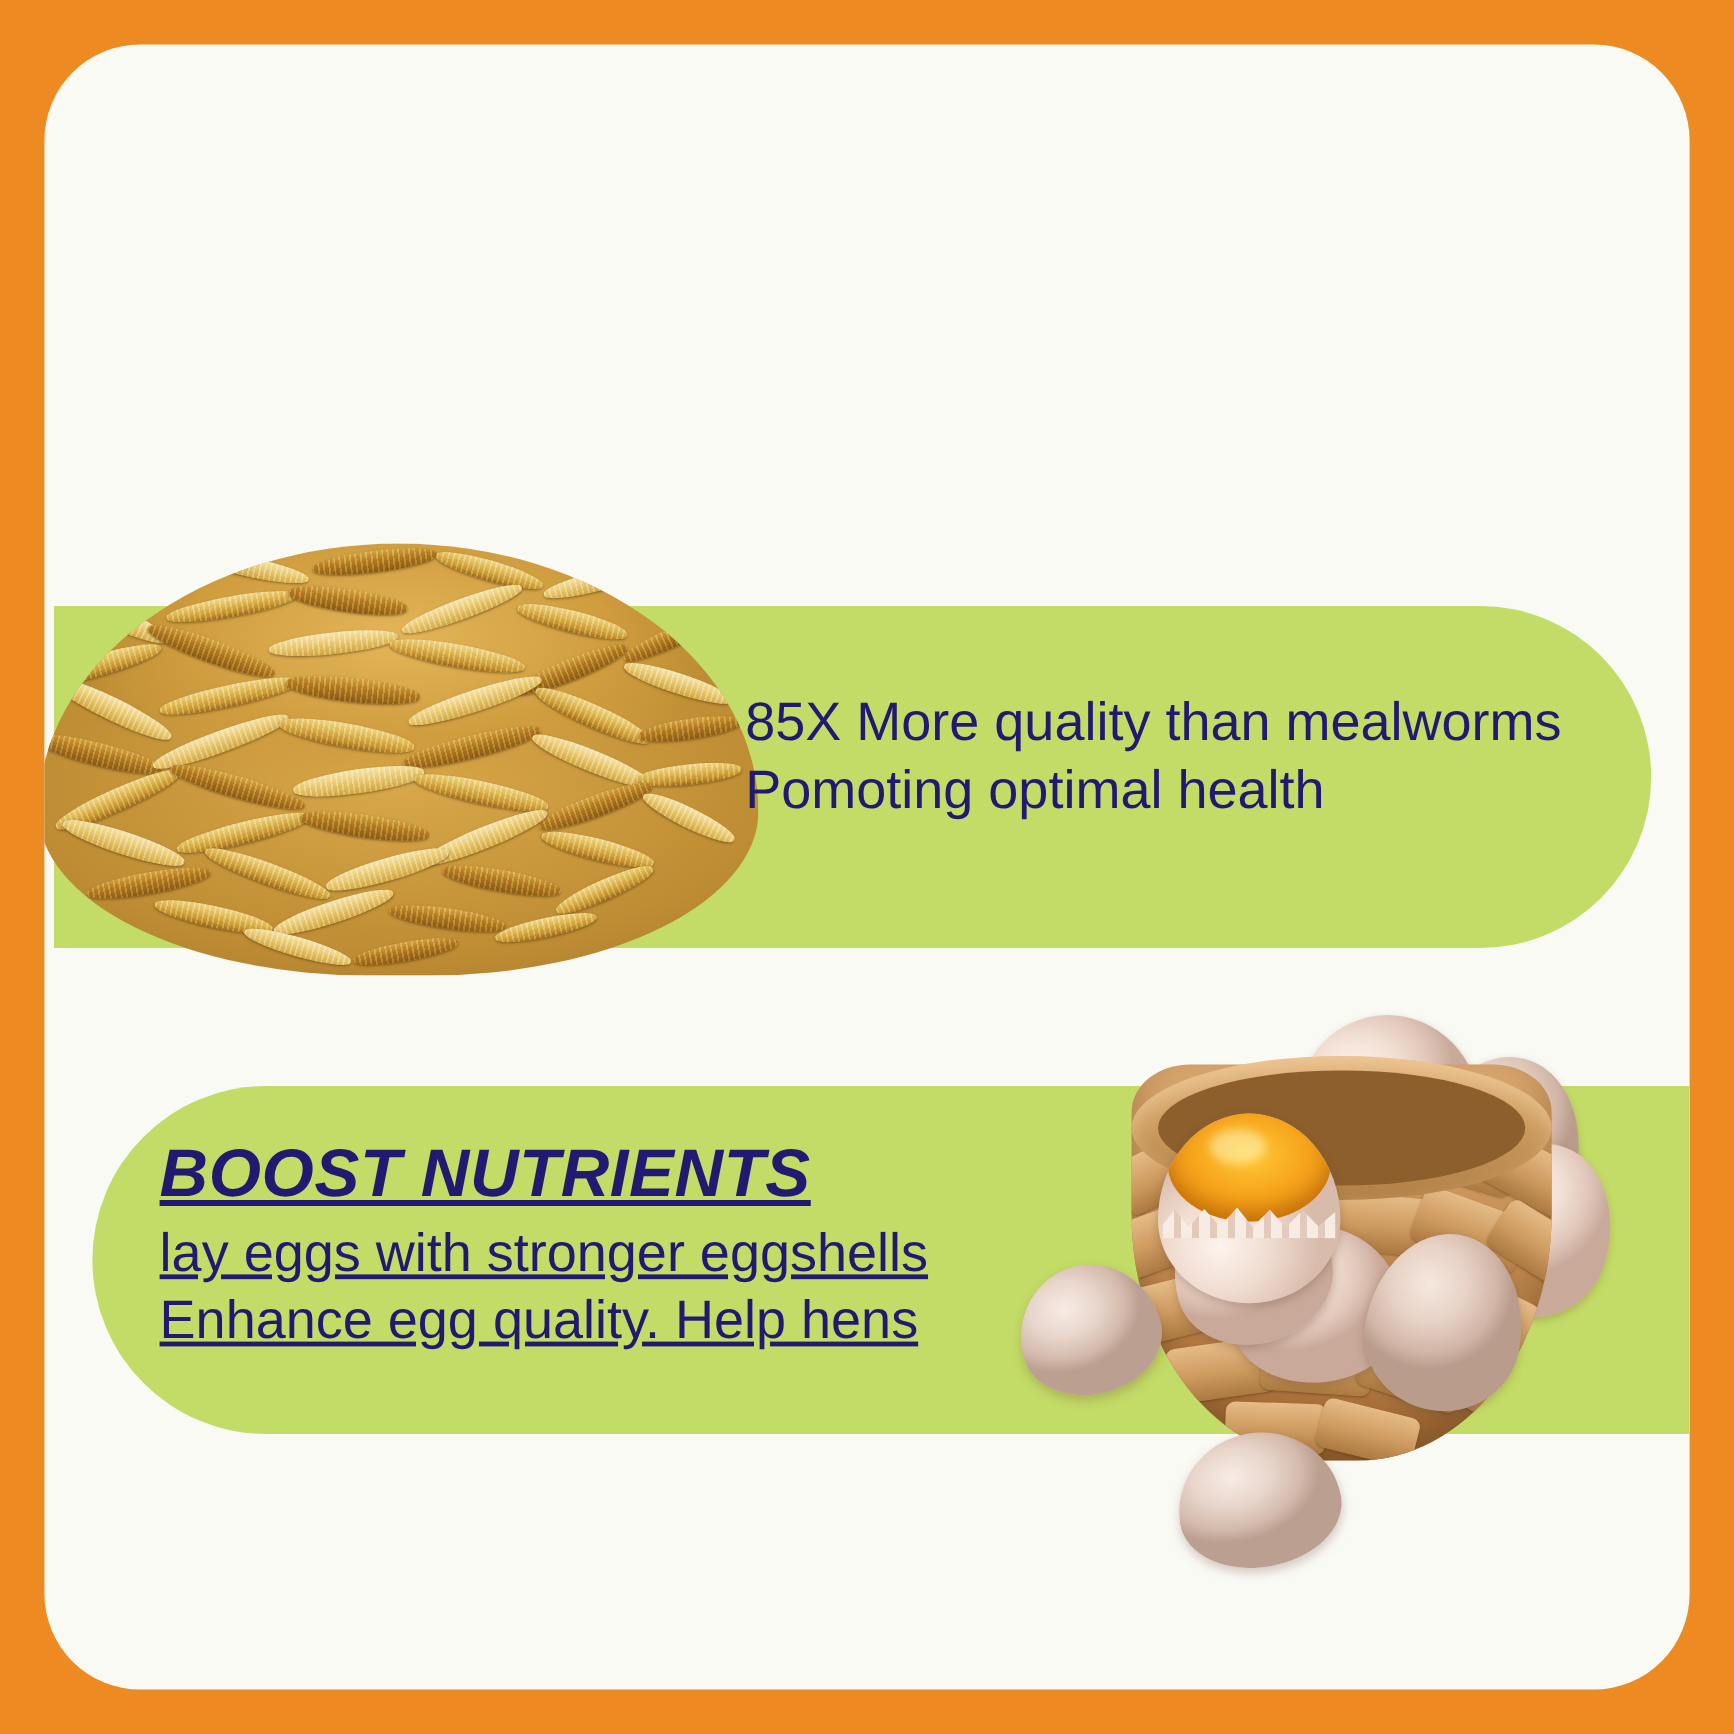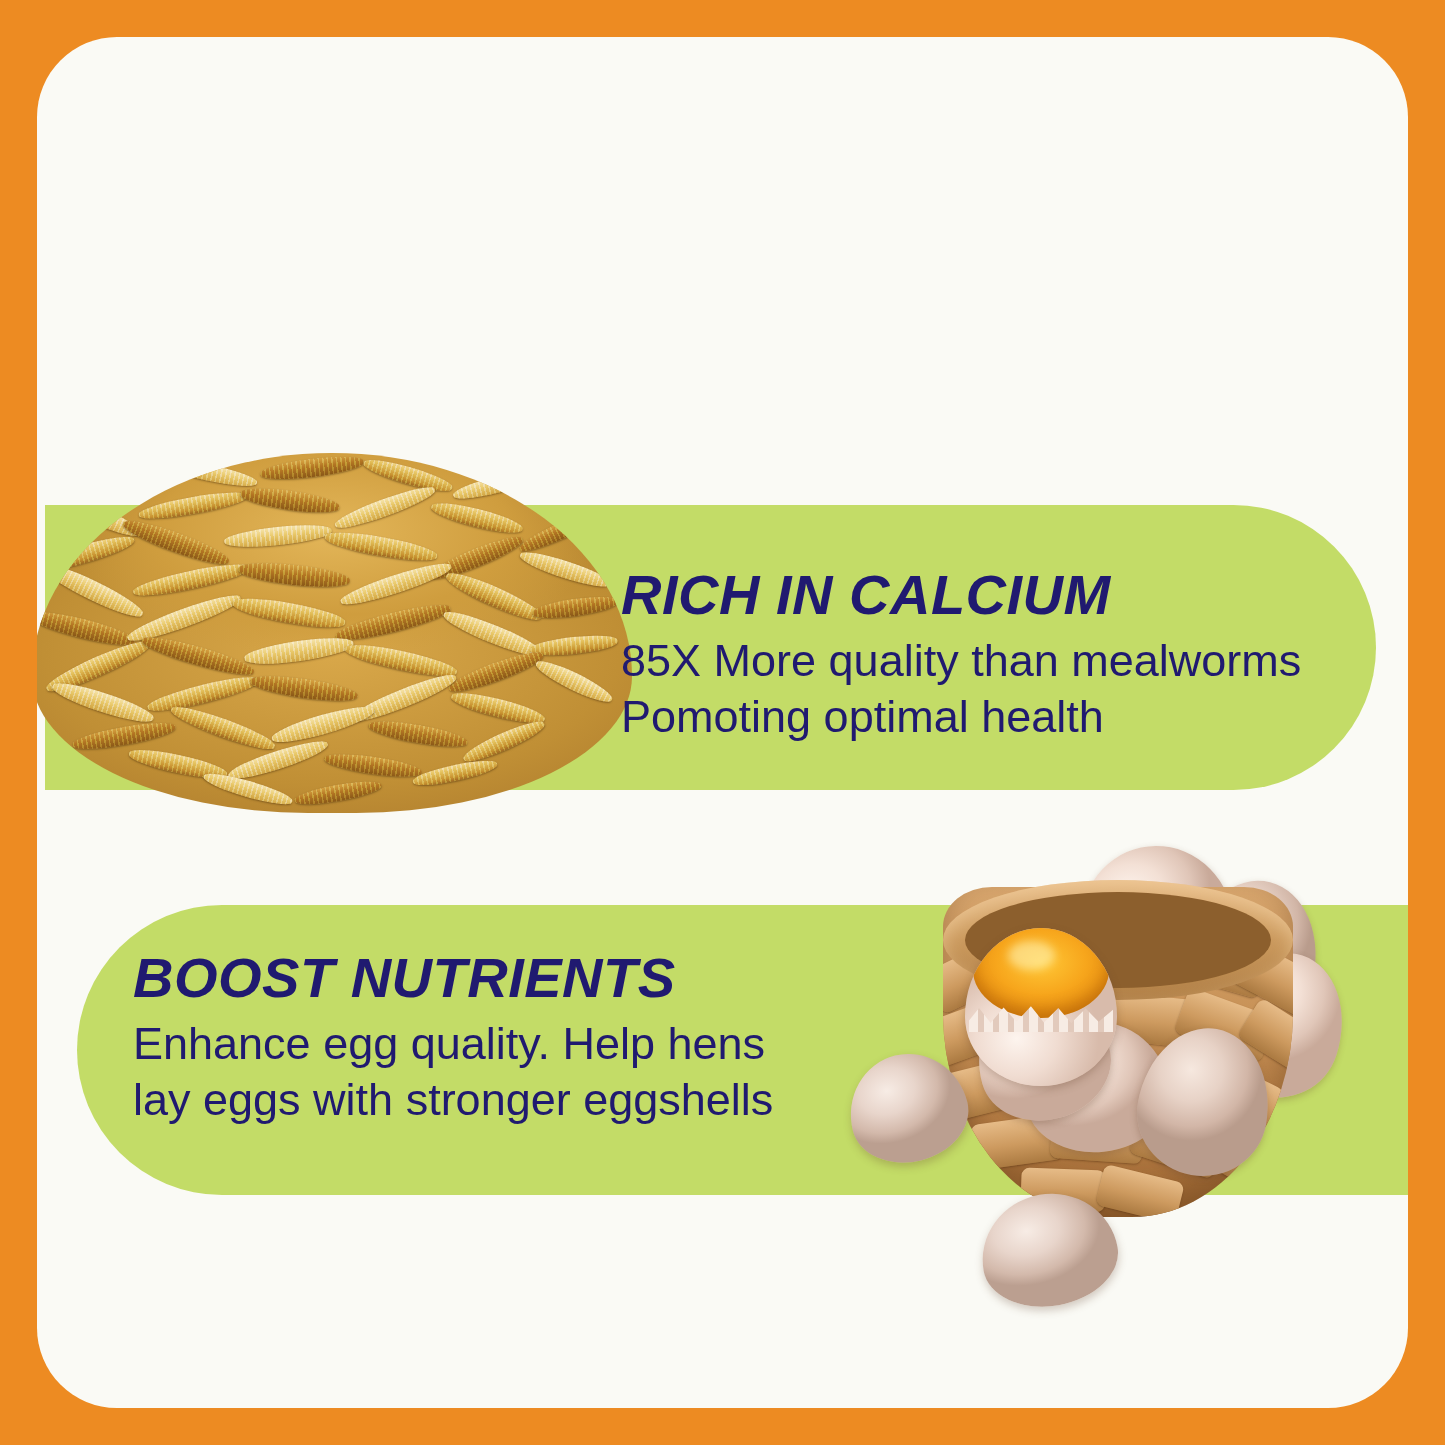--- a/index.html
+++ b/index.html
@@ -47,21 +47,21 @@
   .feat-title{
     font-weight:bold;font-style:italic;font-size:56px;line-height:1.05;
     letter-spacing:0.5px;white-space:nowrap;
   }
   .feat-body{
     font-size:45px;line-height:1.25;font-weight:normal;margin-top:8px;
   }
   .feat-body div{white-space:nowrap;}
 
   .feature-one{left:584px;top:529px;}
-  .feature-two{left:96px;top:912px;}
+  .feature-two{left:96px;top:912px;text-decoration:underline;}
 
   
   .larvae-wrap{
     position:absolute;left:-25px;top:408px;width:640px;height:375px;
     overflow:hidden;pointer-events:none;
   }
   .larvae-mound{
     position:absolute;left:20px;top:8px;width:600px;height:360px;
     border-radius:50% 50% 46% 46%/62% 62% 38% 38%;
     background:
@@ -221,34 +221,33 @@
         <div class="grub l" style="left:194px;top:298px;width:104px;height:18px;transform:rotate(-18deg);"></div>
         <div class="grub d" style="left:292px;top:304px;width:98px;height:17px;transform:rotate(8deg);"></div>
         <div class="grub" style="left:380px;top:312px;width:86px;height:16px;transform:rotate(-12deg);"></div>
 
         <div class="grub l" style="left:170px;top:328px;width:92px;height:16px;transform:rotate(16deg);"></div>
         <div class="grub d" style="left:262px;top:332px;width:88px;height:16px;transform:rotate(-10deg);"></div>
       </div>
     </div>
 
     <div class="feature feature-one">
-      <div class="feat-title">RICH IN CALCIUM</div>
       <div class="feat-body">
         <div>85X More quality than mealworms</div>
         <div>Pomoting optimal health</div>
       </div>
     </div>
 
     <div class="band band-two"></div>
 
     <div class="feature feature-two">
       <div class="feat-title">BOOST NUTRIENTS</div>
       <div class="feat-body">
+        <div>lay eggs with stronger eggshells</div>
         <div>Enhance egg quality. Help hens</div>
-        <div>lay eggs with stronger eggshells</div>
       </div>
     </div>
 
     <div class="eggs-wrap">
 
       <div class="egg" style="left:222px;top:14px;width:152px;height:136px;transform:rotate(-12deg);"></div>
       <div class="egg shade" style="left:330px;top:48px;width:130px;height:150px;transform:rotate(14deg);"></div>
       <div class="egg" style="left:124px;top:86px;width:138px;height:152px;transform:rotate(-8deg);"></div>
       <div class="egg shade" style="left:268px;top:104px;width:136px;height:152px;transform:rotate(8deg);"></div>
       <div class="egg" style="left:360px;top:120px;width:126px;height:146px;transform:rotate(18deg);"></div>

